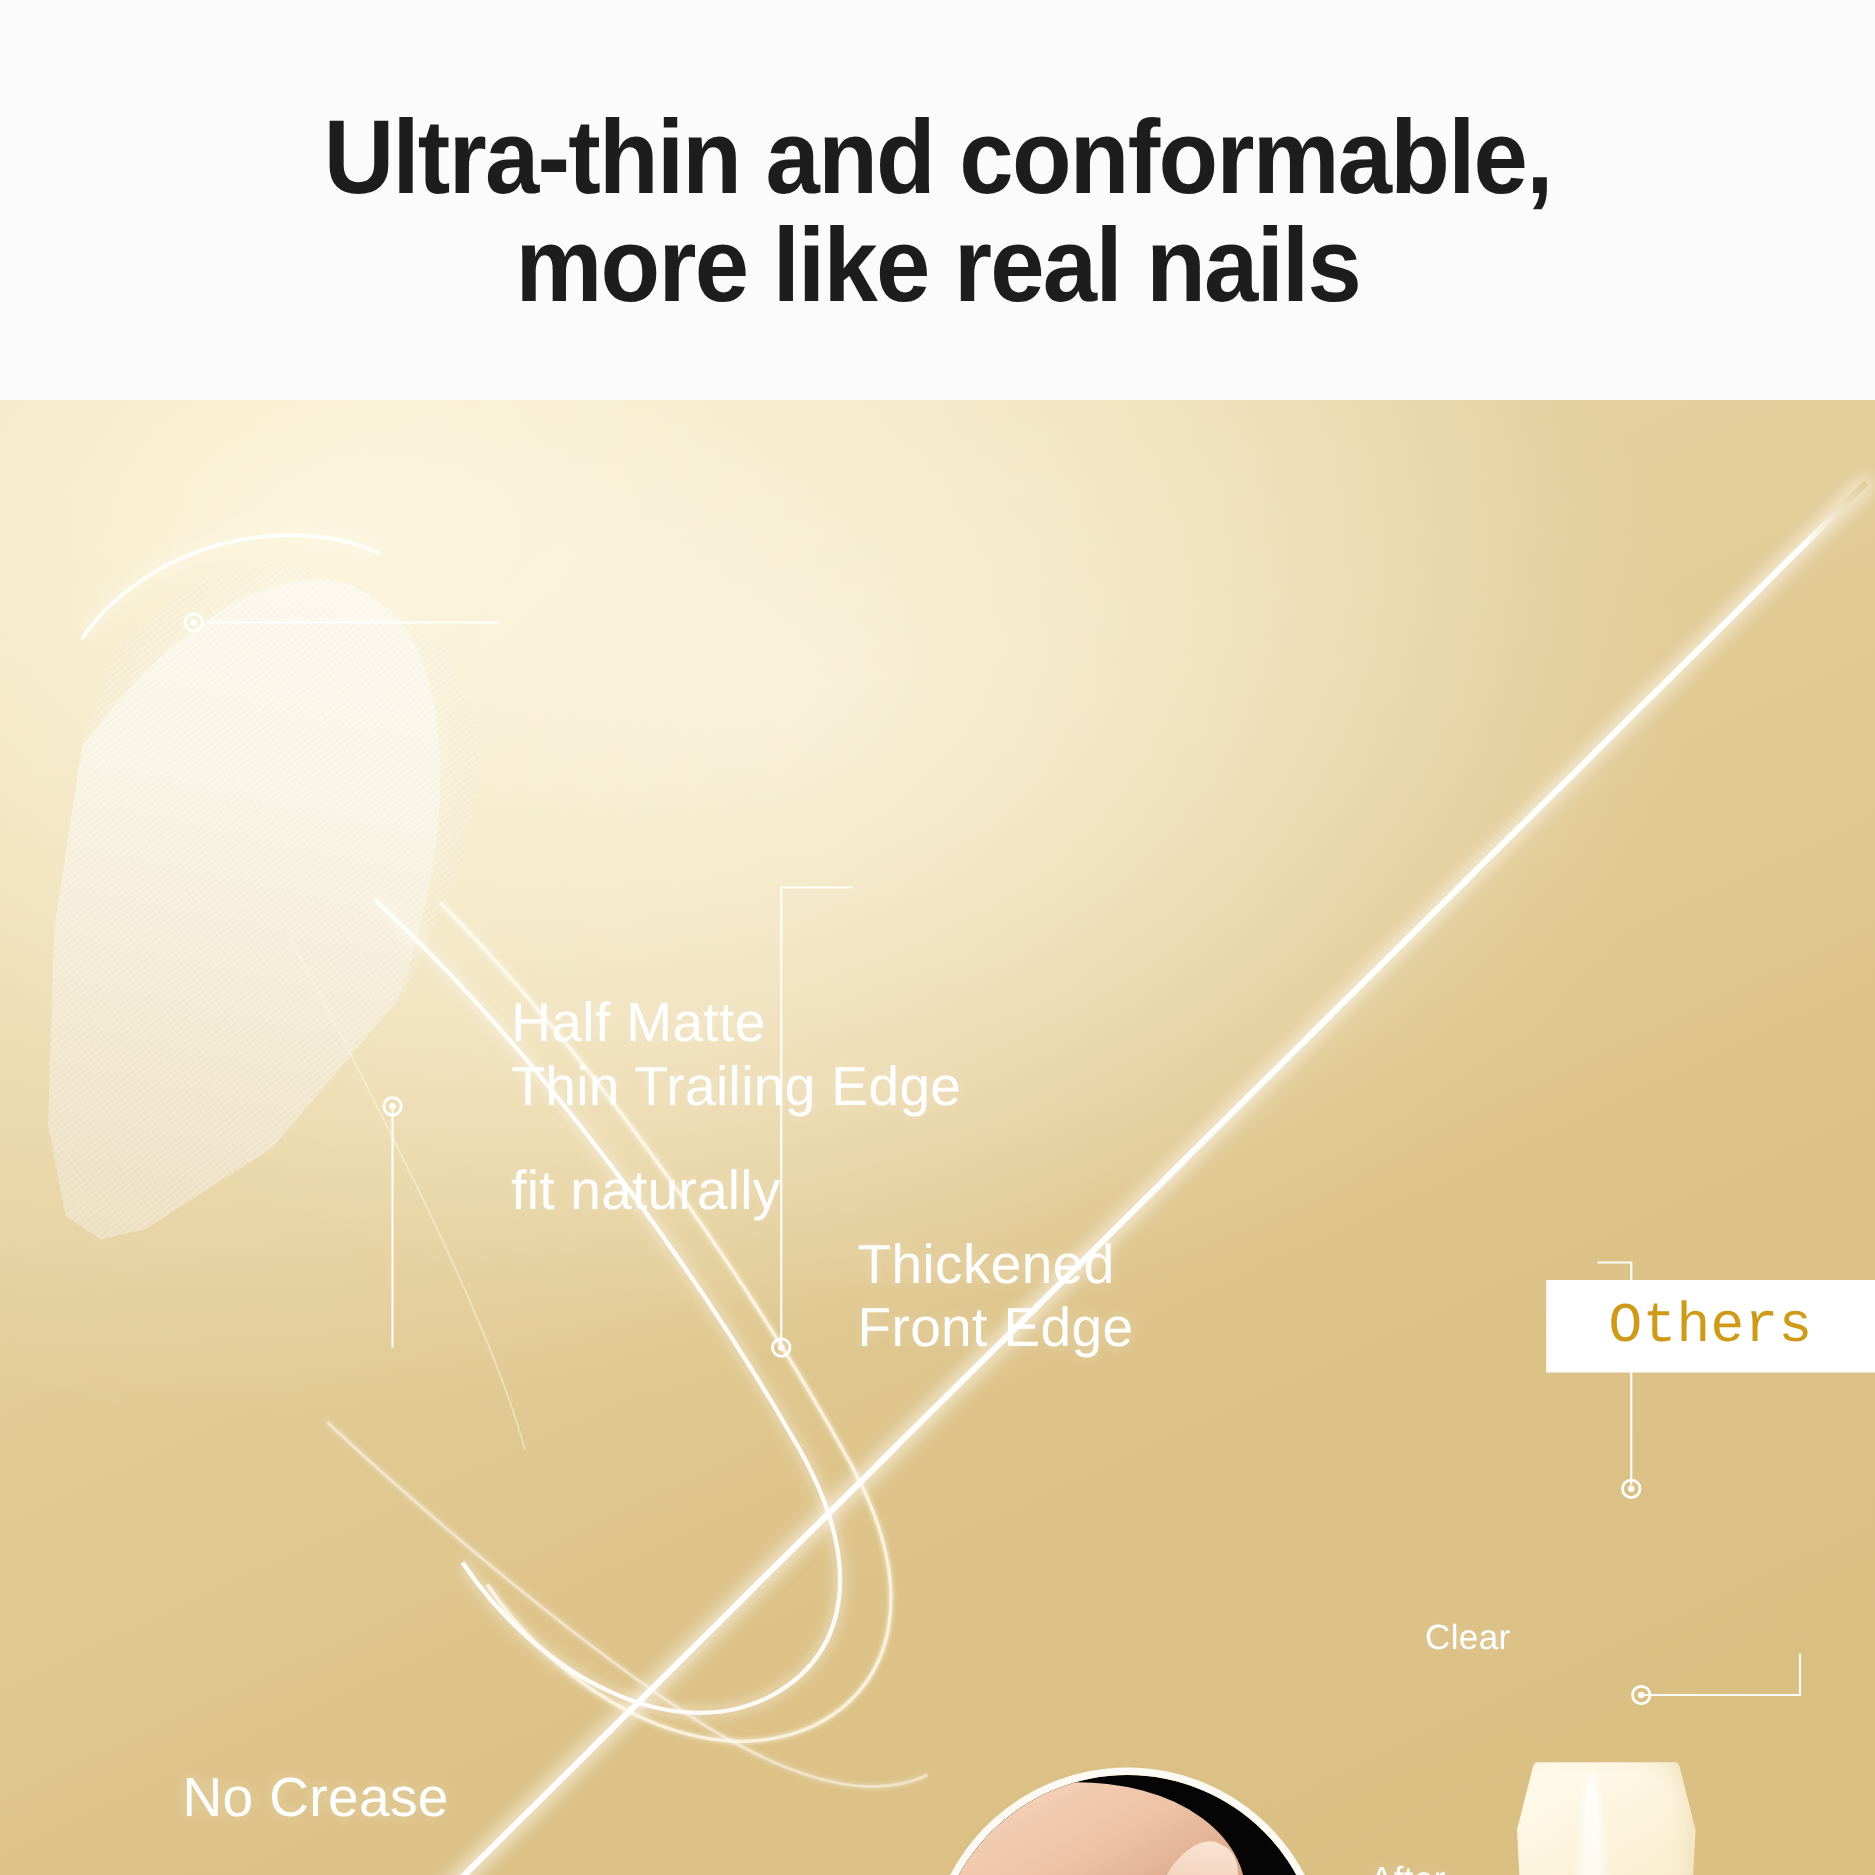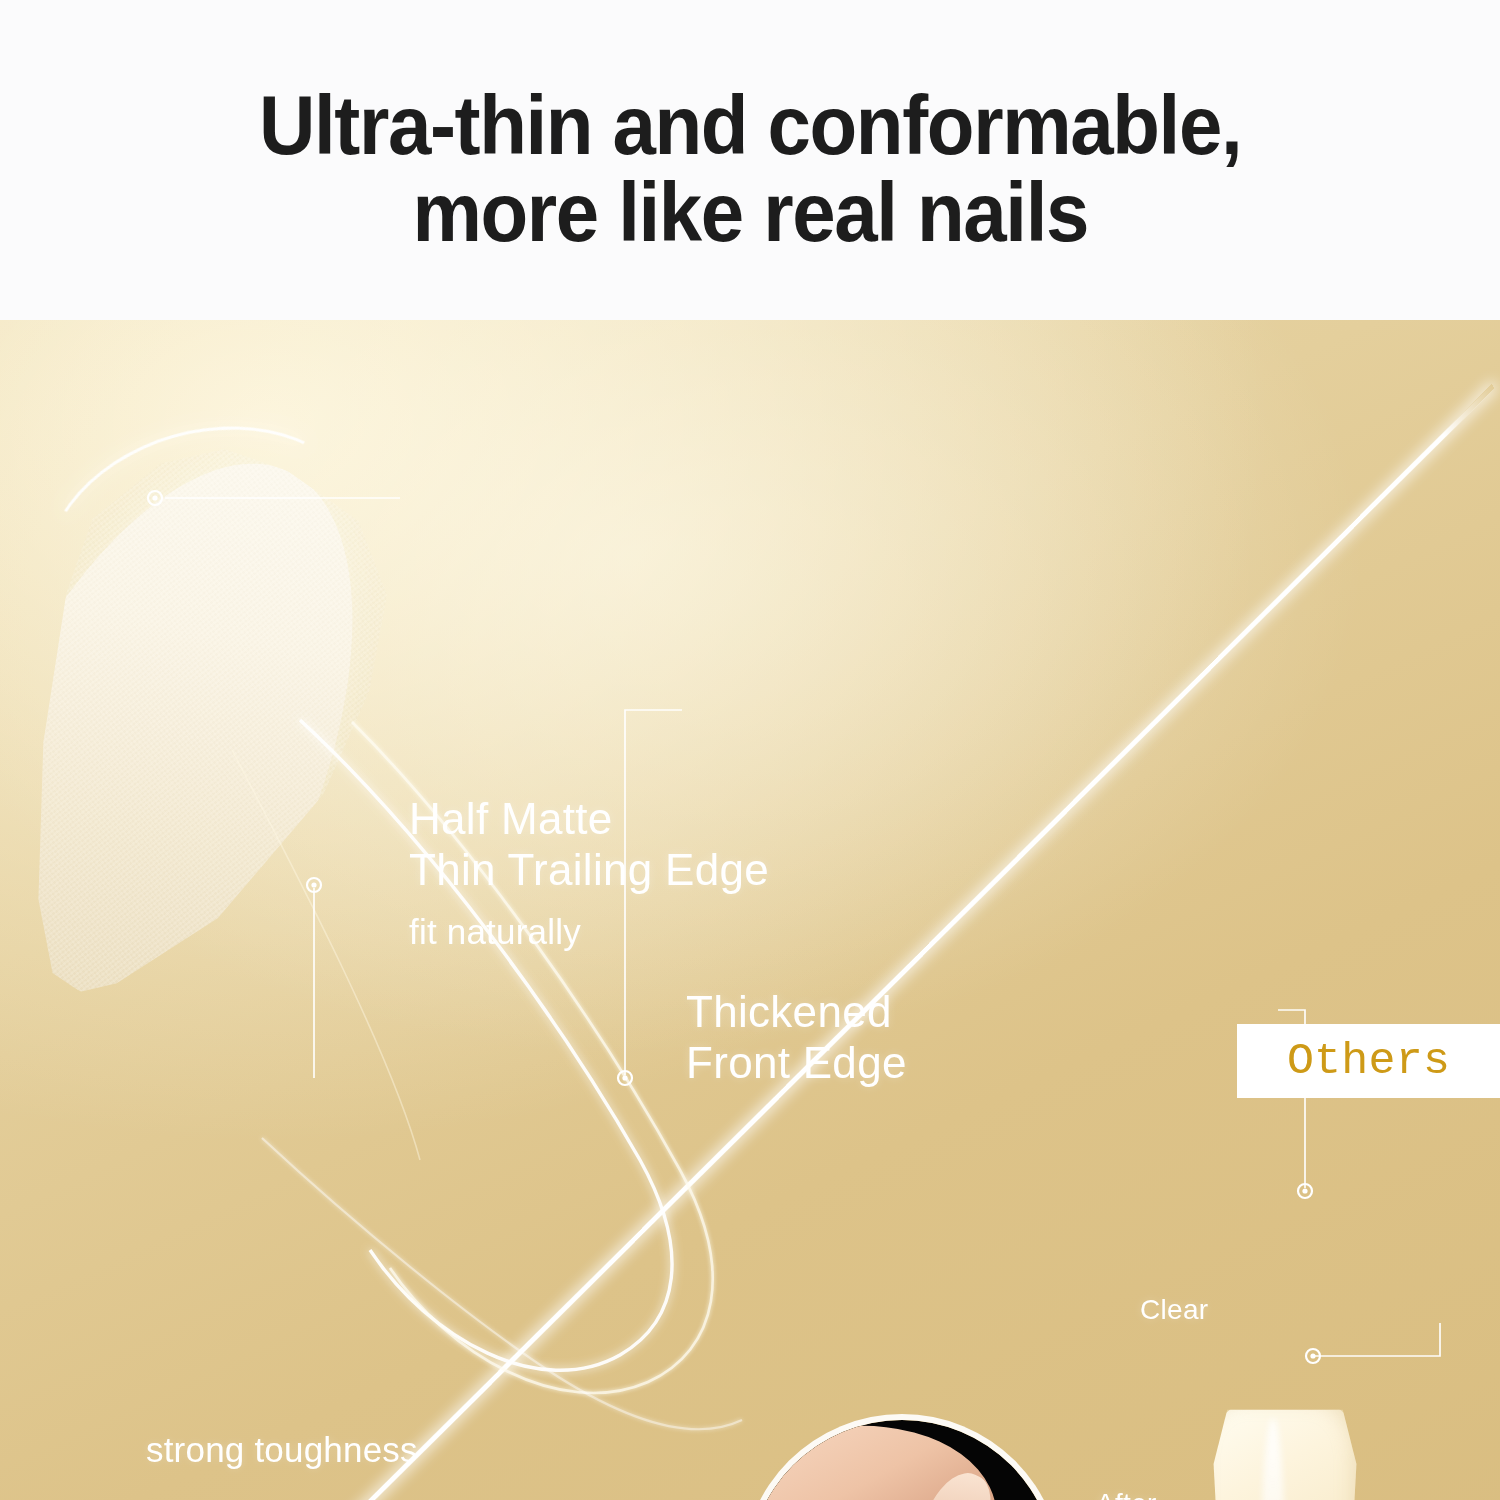--- a/index.html
+++ b/index.html
@@ -92,21 +92,21 @@
   
   .swoosh{position:absolute;left:0;top:0;width:1500px;height:1180px;pointer-events:none;}
 
   
   .callout{position:absolute;color:#ffffff;}
   .callout .big{
     font-size:44px;line-height:1.16;font-weight:400;letter-spacing:.3px;
     text-shadow:0 0 10px rgba(255,255,255,0.28);
   }
   .callout .small{
-    font-size:35px;line-height:1.2;font-weight:400;letter-spacing:.2px;margin-top:16px;
+    font-size:44px;line-height:1.2;font-weight:400;letter-spacing:.2px;margin-top:32px;
     text-shadow:0 0 8px rgba(255,255,255,0.22);
   }
 
   #c-halfmatte{left:409px;top:473px;}
   #c-thick{left:686px;top:666px;}
   #c-nocrease{left:146px;top:1093px;}
 
   
   .callout.rt .big{font-size:28px;}
   #c-clear{left:1140px;top:974px;}
@@ -241,20 +241,21 @@
       <div class="big">Thin Trailing Edge</div>
       <div class="small">fit naturally</div>
     </div>
 
     <div class="callout" id="c-thick">
       <div class="big">Thickened</div>
       <div class="big">Front Edge</div>
     </div>
 
     <div class="callout" id="c-nocrease">
+      <div class="big">No Crease</div>
       <div class="small">strong toughness</div>
     </div>
 
     <div class="callout rt" id="c-clear">
       <div class="big">Clear</div>
     </div>
     <div class="callout rt" id="c-afterbend">
       <div class="big">After</div>
 
     </div>

